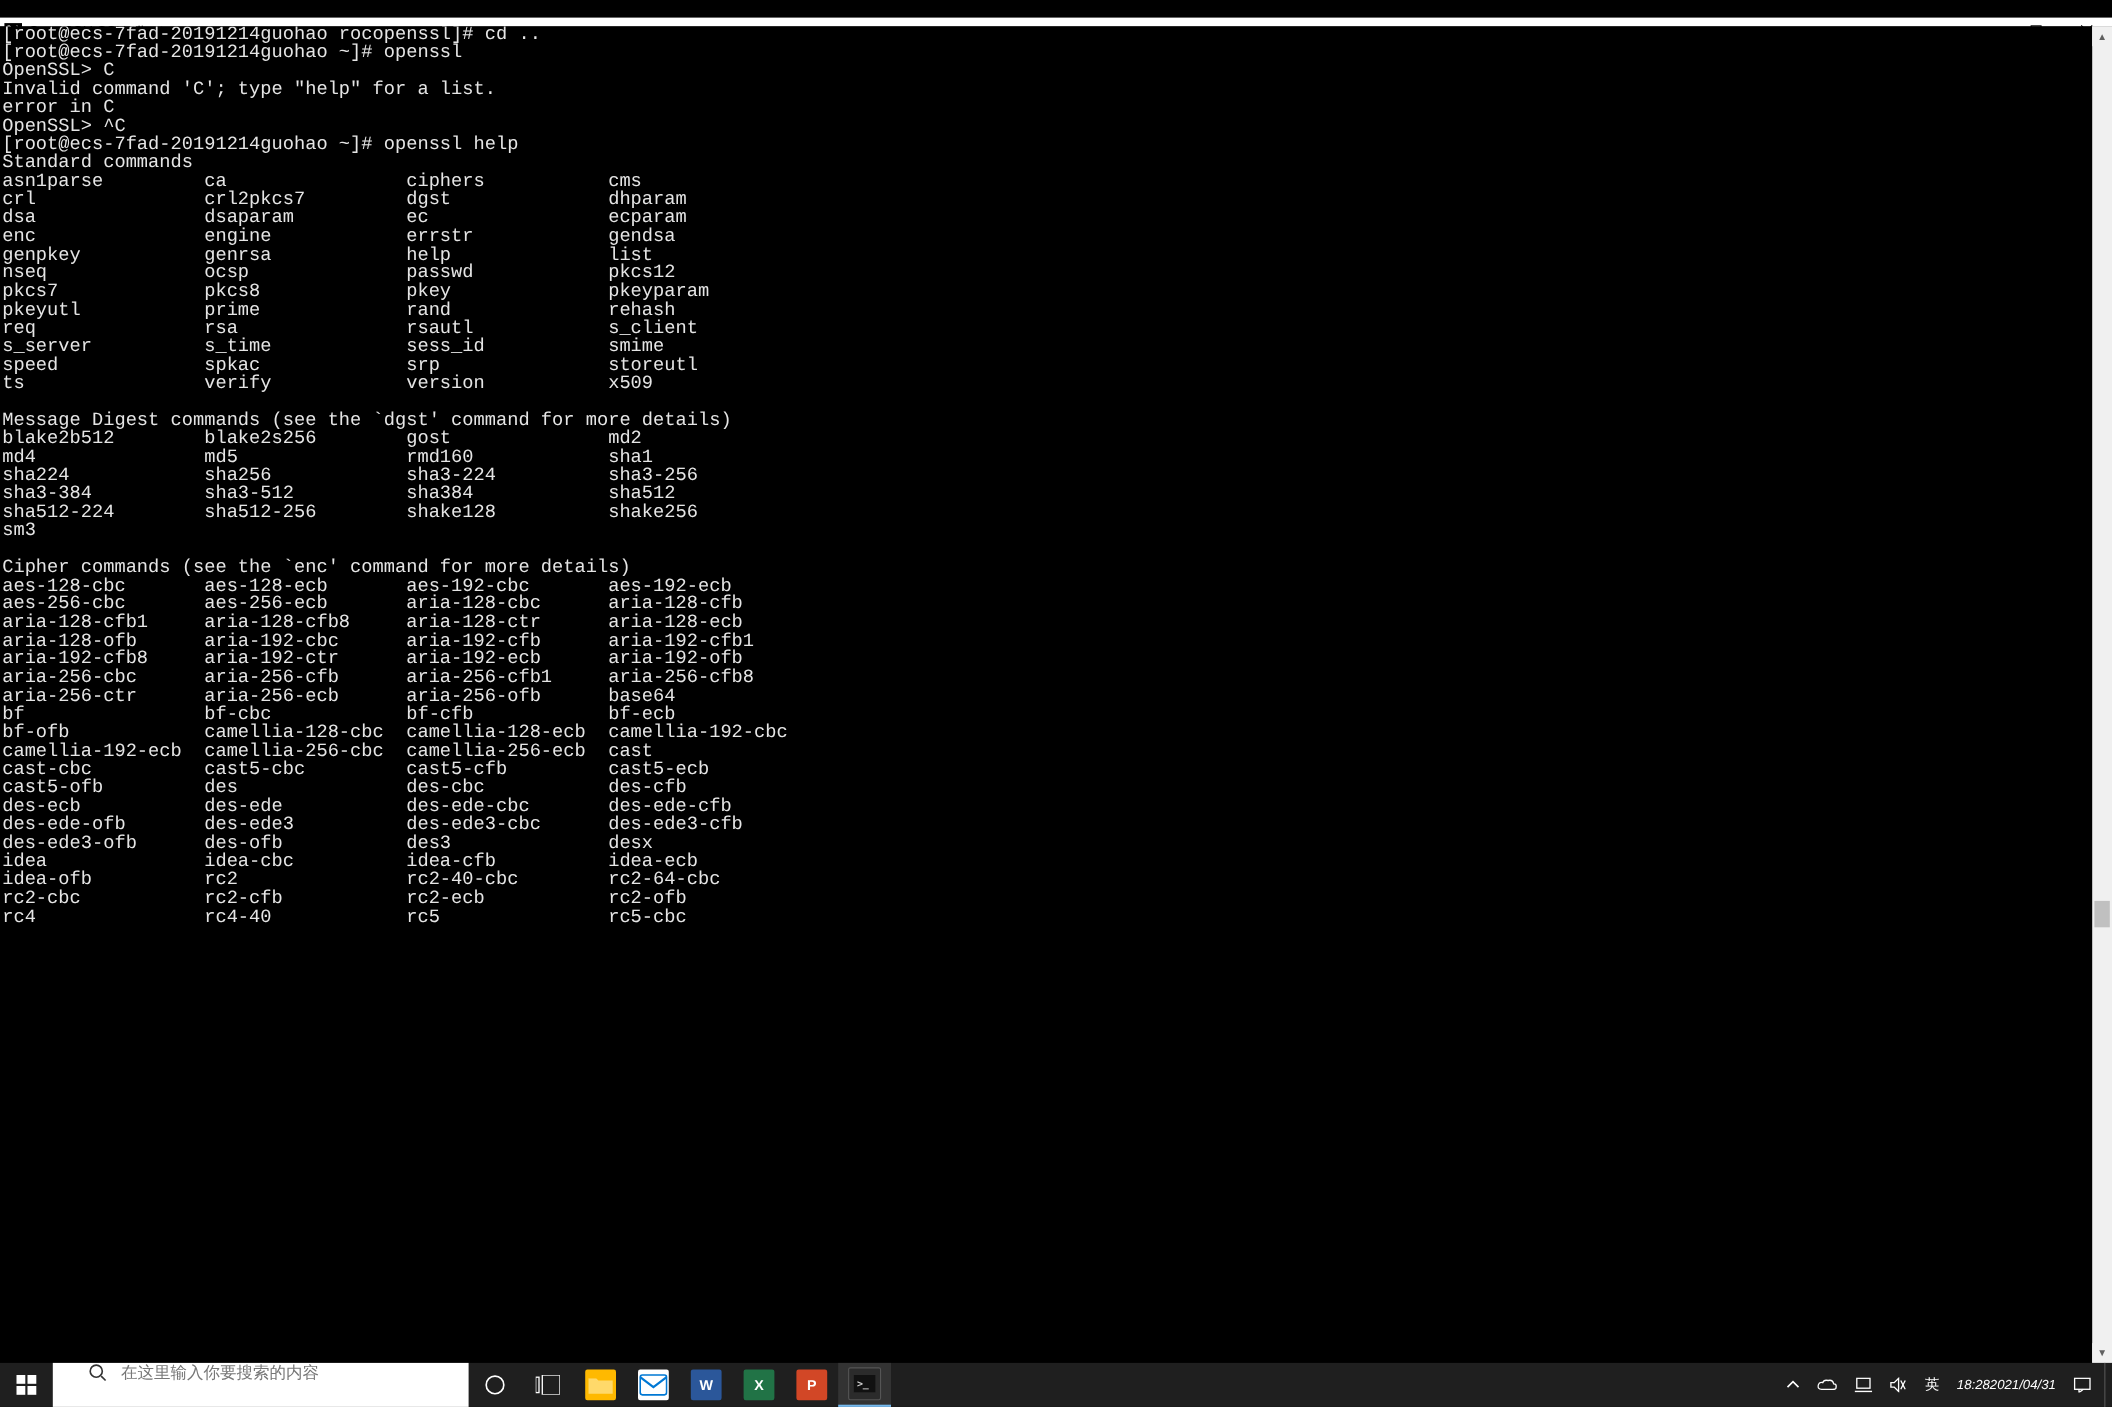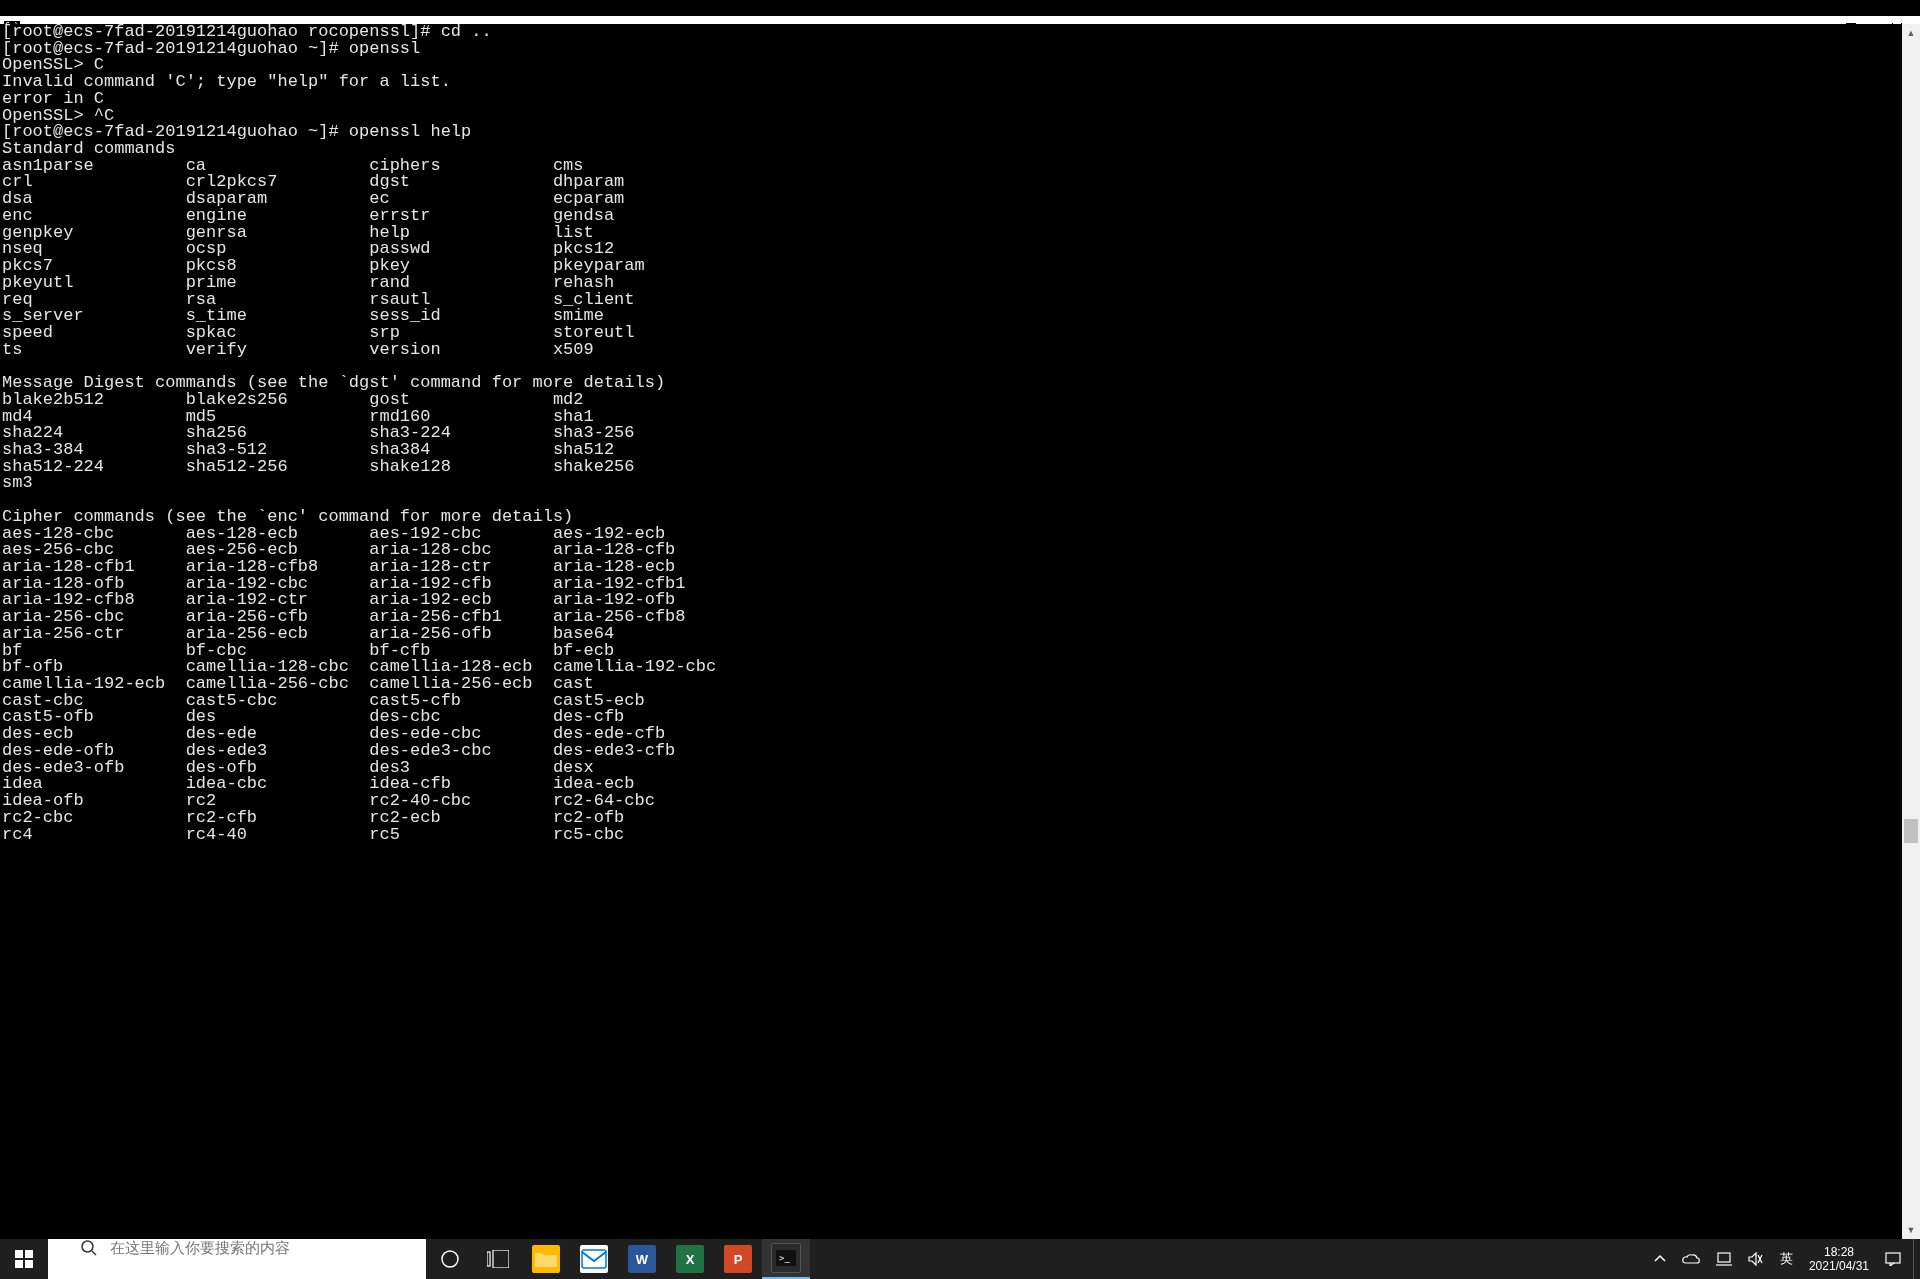--- a/index.html
+++ b/index.html
@@ -30,21 +30,21 @@
   .win-logo .q2{top:0;right:0;width:8px;height:8px;}
   .win-logo .q3{bottom:0;left:0;width:8px;height:8px;}
   .win-logo .q4{bottom:0;right:0;width:8px;height:8px;}
   .search-box{width:358px;height:40px;background:#ffffff;display:flex;color:#777;padding-left:20px;}
   .search-box .mag{margin:0 12px;color:#333;}
   .search-box .ph{font-size:15px;}
   .task-icon{width:48px;height:40px;display:flex;align-items:center;justify-content:center;}
   .task-icon.active{border-bottom:2px solid #76b9ed;box-sizing:border-box;background:#333;}
   .tray{margin-left:auto;display:flex;align-items:center;height:40px;}
   .tray-item{padding:0 8px;height:40px;display:flex;align-items:center;justify-content:center;color:#fff;font-size:13px;}
-  .clock{display:flex;flex-direction:column;align-items:center;justify-content:center;font-size:12px;line-height:14px;padding:0 8px;}
+  .clock{display:flex;flex-direction:row;align-items:center;justify-content:center;font-size:12px;line-height:14px;padding:0 8px;font-style:italic;}
   .show-desktop{width:6px;height:40px;border-left:1px solid #555;margin-left:4px;}
   
   .tile{width:28px;height:28px;border-radius:2px;display:flex;align-items:center;justify-content:center;font-size:13px;font-weight:bold;color:#fff;}
   .folder{background:#ffb900;}
   .mail{background:#fff;}
   .word{background:#2b579a;}
   .excel{background:#217346;}
   .ppt{background:#d24726;}
   .term{background:#2b2b2b;border:1px solid #555;}
   svg{display:block;}

